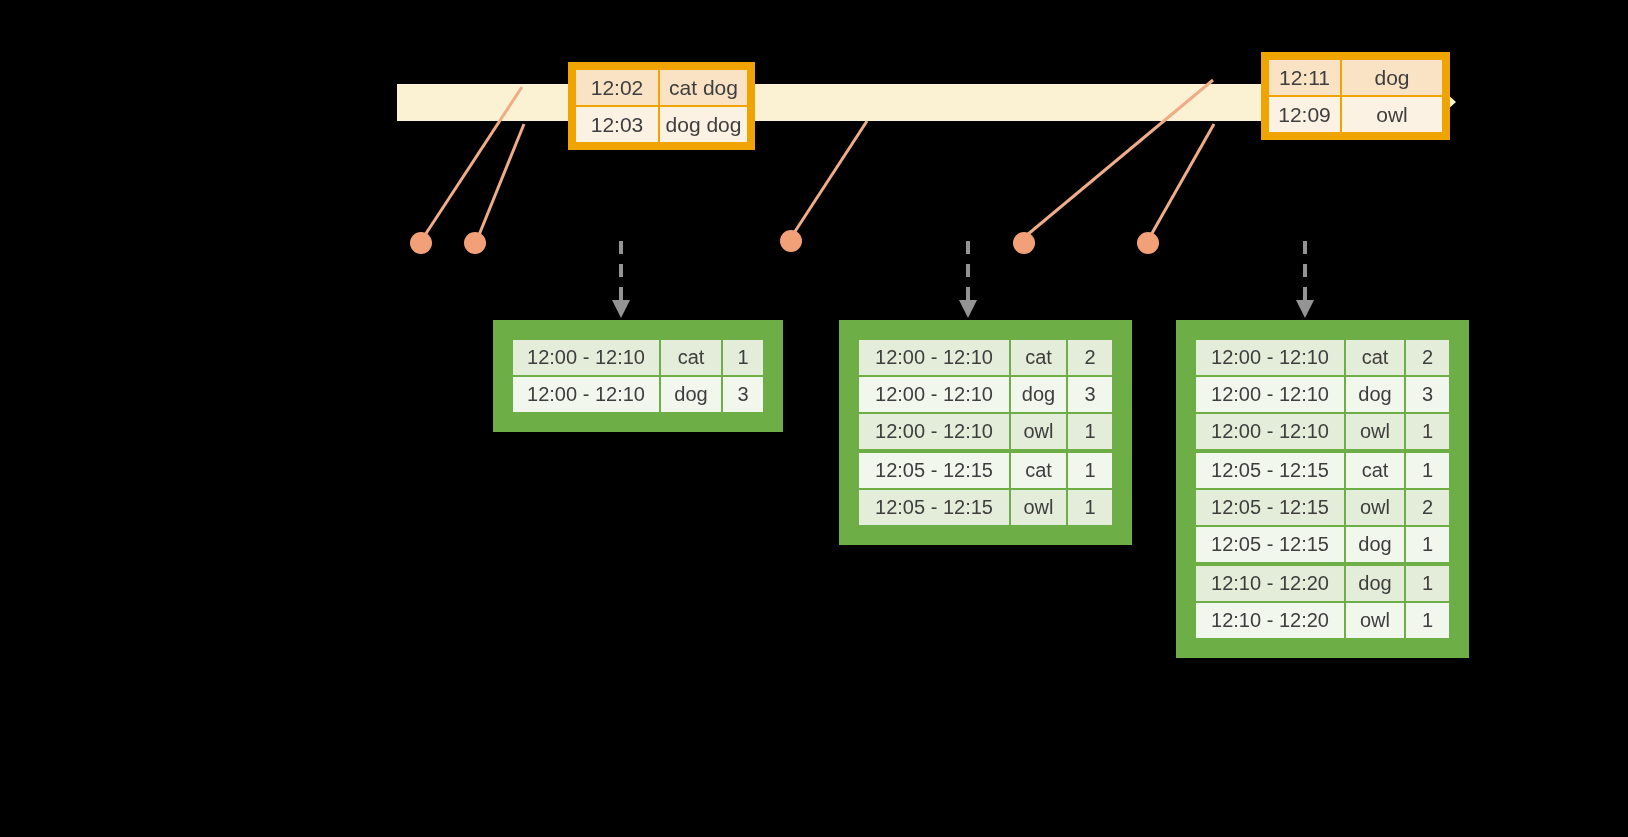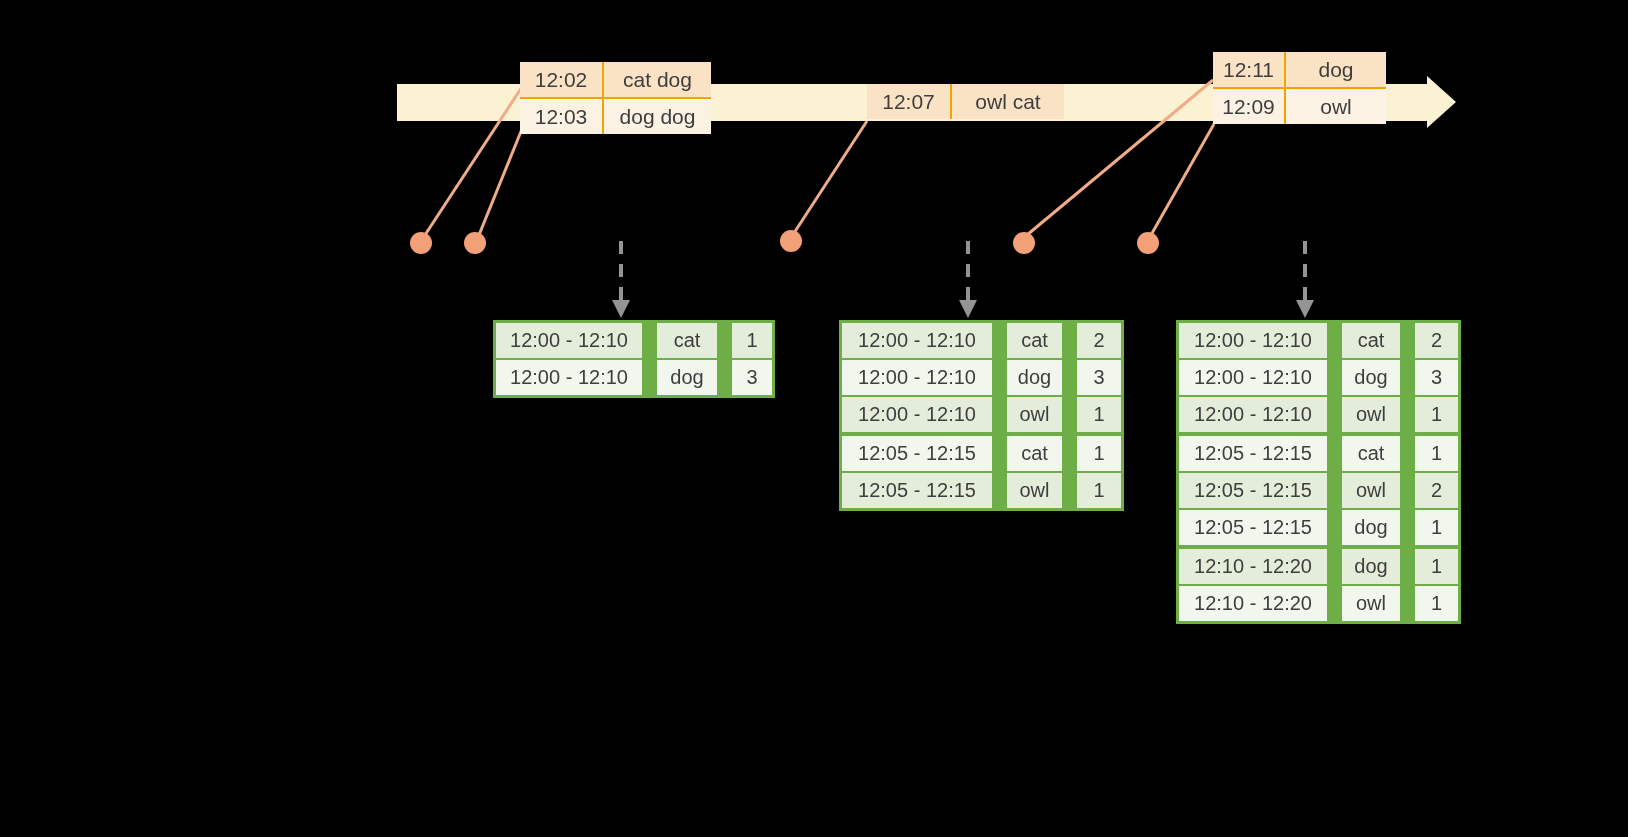--- a/index.html
+++ b/index.html
@@ -14,38 +14,38 @@
     --txt:#3E3E3E;
   }
   html,body{margin:0;padding:0;background:var(--bg);}
   .canvas{
     position:relative;width:1628px;height:837px;background:var(--bg);
     font-family:"Liberation Sans",sans-serif;color:var(--txt);overflow:hidden;
   }
   .overlay{position:absolute;left:0;top:0;}
 
   
-  .etable{position:absolute;background:var(--gold);padding:0;}
+  .etable{position:absolute;background:var(--gold);padding:8px;margin-left:48px;}
   .erow{display:flex;}
   .erow + .erow{margin-top:2px;}
   .ecell{height:35px;line-height:35px;font-size:21px;text-align:center;white-space:nowrap;}
   .ecell + .ecell{margin-left:2px;}
   .fill-peach{background:var(--peach);}
   .fill-cream{background:var(--cream);}
-  .t1{left:520px;top:62px;}  .t1 .c-time{width:82px;}  .t1 .c-data{width:107px;}
+  .t1{left:520px;top:62px;}  .t1 .c-time{width:82px;}  .t1 .c-data{width:87px;}
   .t2{left:867px;top:84px;}  .t2 .c-time{width:83px;}  .t2 .c-data{width:112px;}
   .t3{left:1213px;top:52px;} .t3 .c-time{width:71px;}  .t3 .c-data{width:100px;}
 
   
-  .rtable{position:absolute;background:var(--green);padding:3px;}
+  .rtable{position:absolute;background:var(--green);padding:20px;}
   .rrow{display:flex;}
   .rrow.gap2{margin-top:2px;}
   .rrow.gap4{margin-top:4px;}
   .rcell{height:35px;line-height:35px;font-size:20px;text-align:center;white-space:nowrap;}
-  .rcell + .rcell{margin-left:15px;}
+  .rcell + .rcell{margin-left:2px;}
   .shade-a{background:var(--gdark);}
   .shade-b{background:var(--glight);}
   .ra{left:493px;top:320px;} .ra .c-win{width:146px;} .ra .c-key{width:60px;} .ra .c-cnt{width:40px;}
   .rb{left:839px;top:320px;} .rb .c-win{width:150px;} .rb .c-key{width:55px;} .rb .c-cnt{width:44px;}
   .rc{left:1176px;top:320px;}.rc .c-win{width:148px;} .rc .c-key{width:58px;} .rc .c-cnt{width:43px;}
 </style>
 </head>
 <body>
 
 <div class="canvas">
@@ -84,26 +84,20 @@
     <div class="erow">
       <div class="ecell c-time fill-peach">12:02</div>
       <div class="ecell c-data fill-peach">cat dog</div>
     </div>
     <div class="erow">
       <div class="ecell c-time fill-cream">12:03</div>
       <div class="ecell c-data fill-cream">dog dog</div>
     </div>
   </div>
 
-  <div class="etable t2">
-    <div class="erow">
-      <div class="ecell c-time fill-peach">12:07</div>
-      <div class="ecell c-data fill-peach">owl cat</div>
-    </div>
-  </div>
 
   <div class="etable t3">
     <div class="erow">
       <div class="ecell c-time fill-peach">12:11</div>
       <div class="ecell c-data fill-peach">dog</div>
     </div>
     <div class="erow">
       <div class="ecell c-time fill-cream">12:09</div>
       <div class="ecell c-data fill-cream">owl</div>
     </div>

